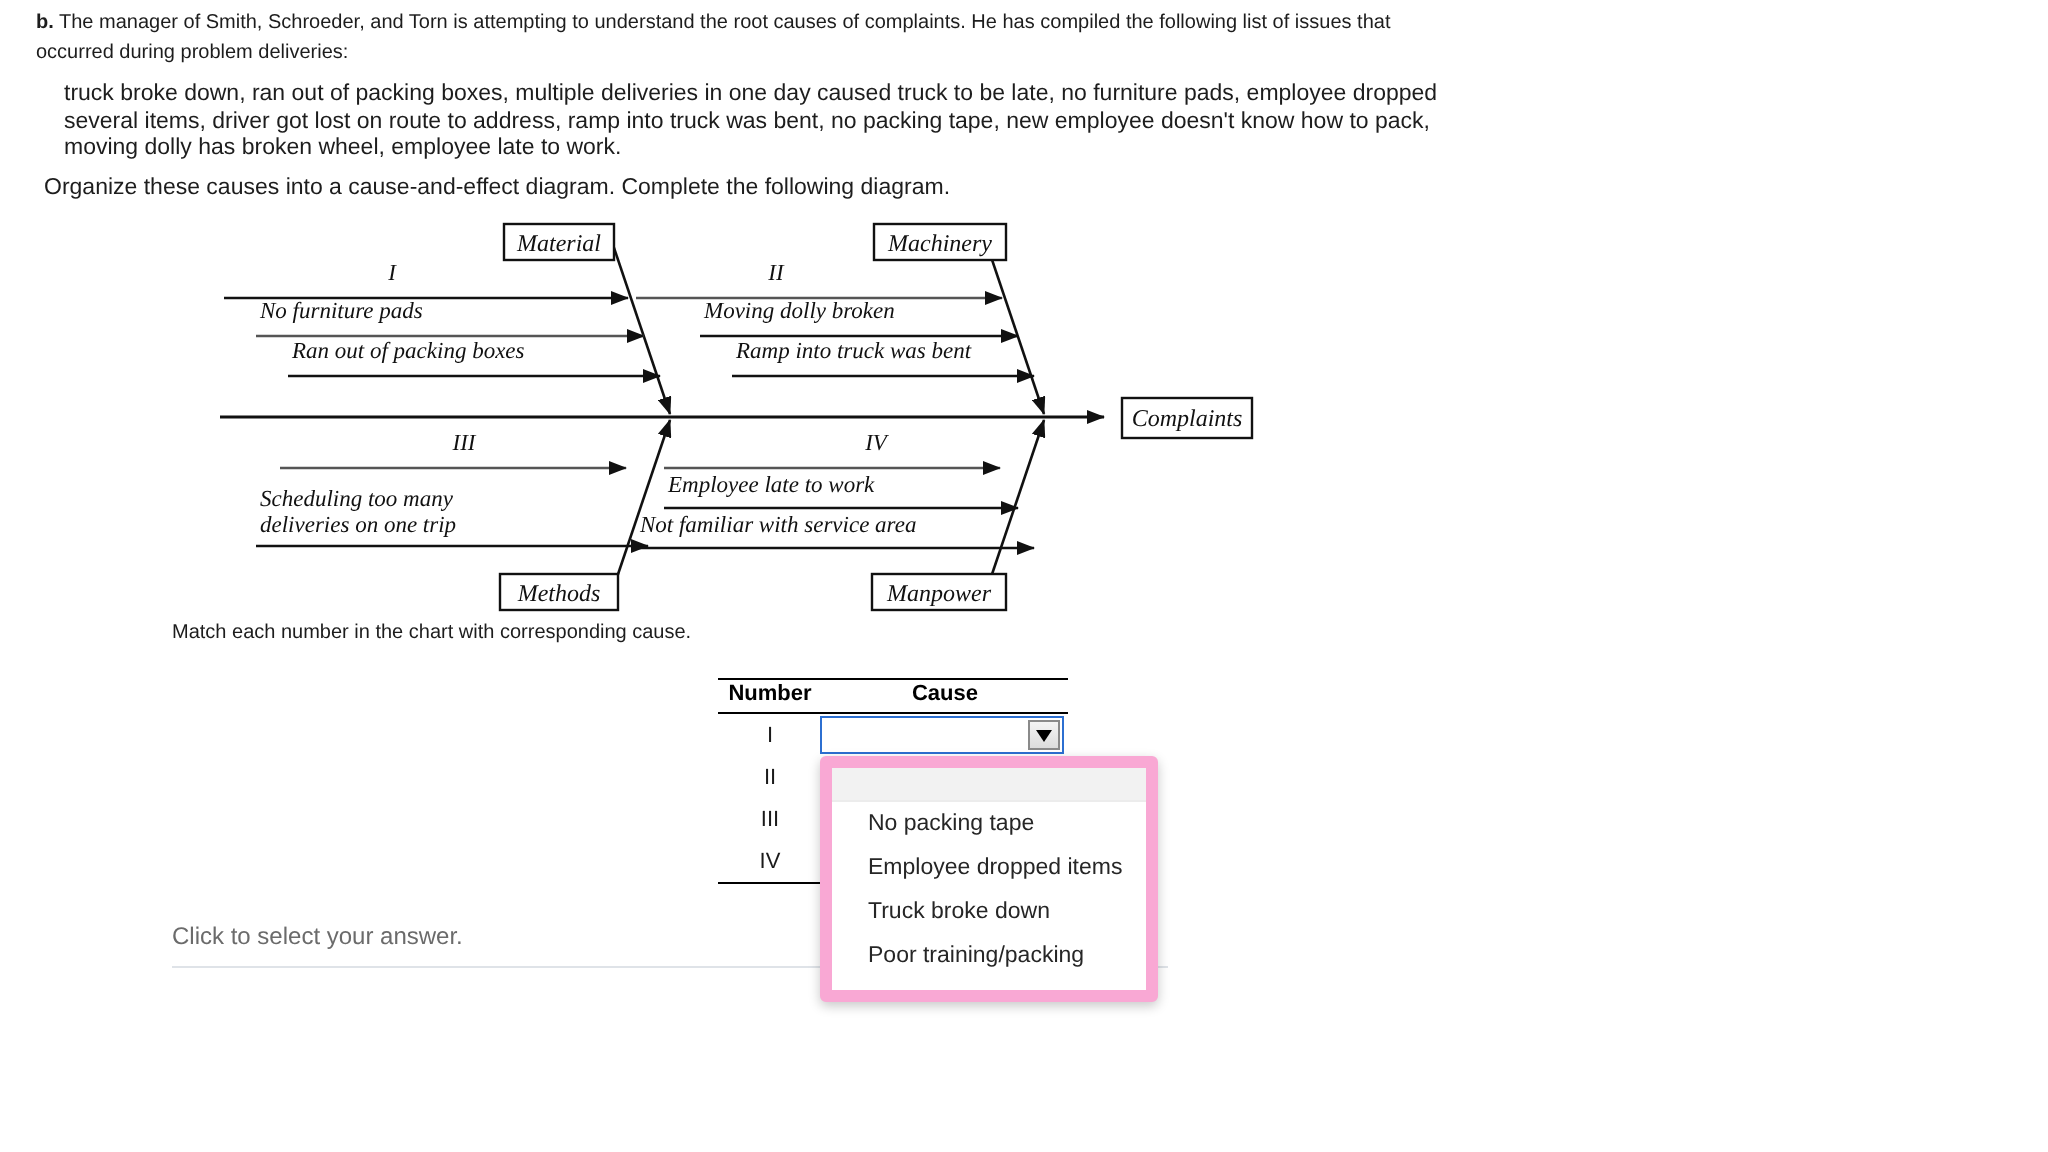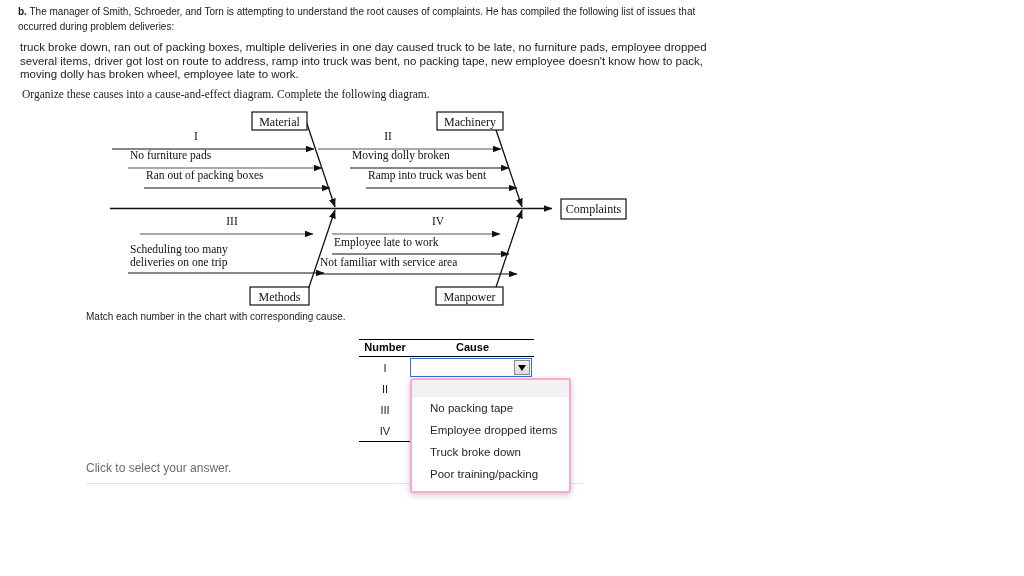--- a/index.html
+++ b/index.html
@@ -23,46 +23,46 @@
     top: 4px;
     width: 700px;
     font-size: 10px;
     line-height: 15px;
     color: #1d1d1d;
   }
   #intro-block .lead-label { font-weight: bold; }
 
   #issues-list {
     position: absolute;
-    left: 20px;
+    left: 32px;
     top: 41px;
     width: 692px;
     font-size: 11.5px;
     line-height: 13.5px;
     color: #1d1d1d;
   }
 
   #organize-line {
     position: absolute;
     left: 22px;
     top: 87px;
     width: 700px;
     font-size: 11.5px;
     line-height: 15px;
     color: #1d1d1d;
-    font-family: Liberation Serif, serif;
   }
 
   
   #fishbone {
     position: absolute;
     left: 100px;
     top: 106px;
     width: 560px;
     height: 208px;
+    font-style: italic;
   }
   #fishbone svg { display: block; }
 
   .fb-cat-label {
     font-family: "Liberation Serif", serif;
     font-size: 12px;
     fill: #111111;
   }
   .fb-branch-label {
     font-family: "Liberation Serif", serif;
@@ -156,21 +156,21 @@
     color: #1a1a1a;
   }
 
   
   #dropdown-panel {
     position: absolute;
     left: 410px;
     top: 378px;
     width: 157px;
     background: #ffffff;
-    border: 2px solid #f9a8d4;
+    border: 6px solid #f9a8d4;
     border-radius: 3px;
     box-shadow: 0 2px 6px rgba(0,0,0,0.22);
     padding-bottom: 6px;
     z-index: 20;
   }
   #dropdown-panel .dd-blank {
     height: 16px;
     background: #f2f2f2;
     border-bottom: 1px solid #ececec;
   }

